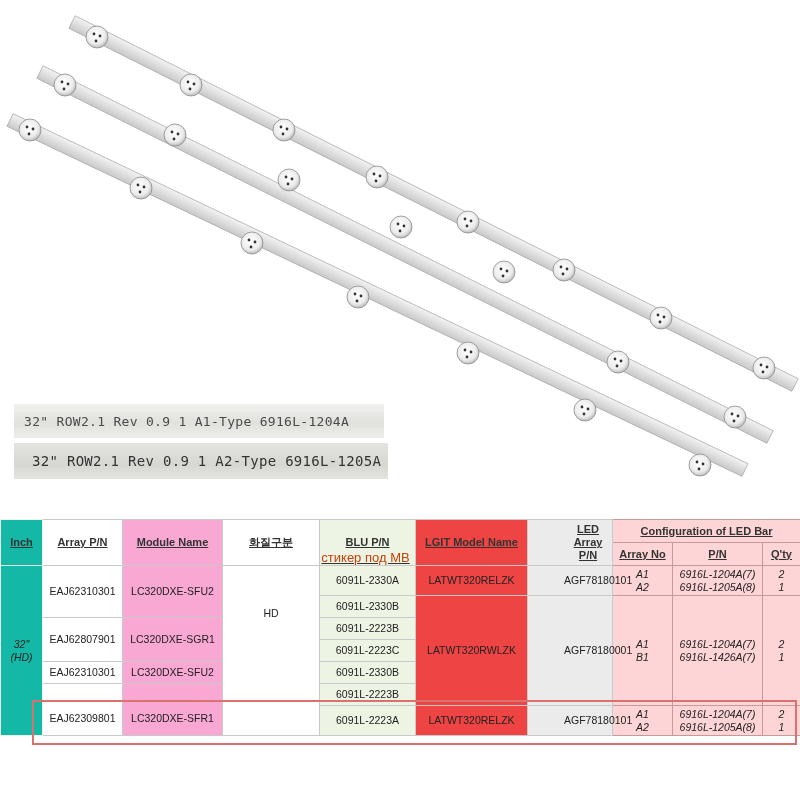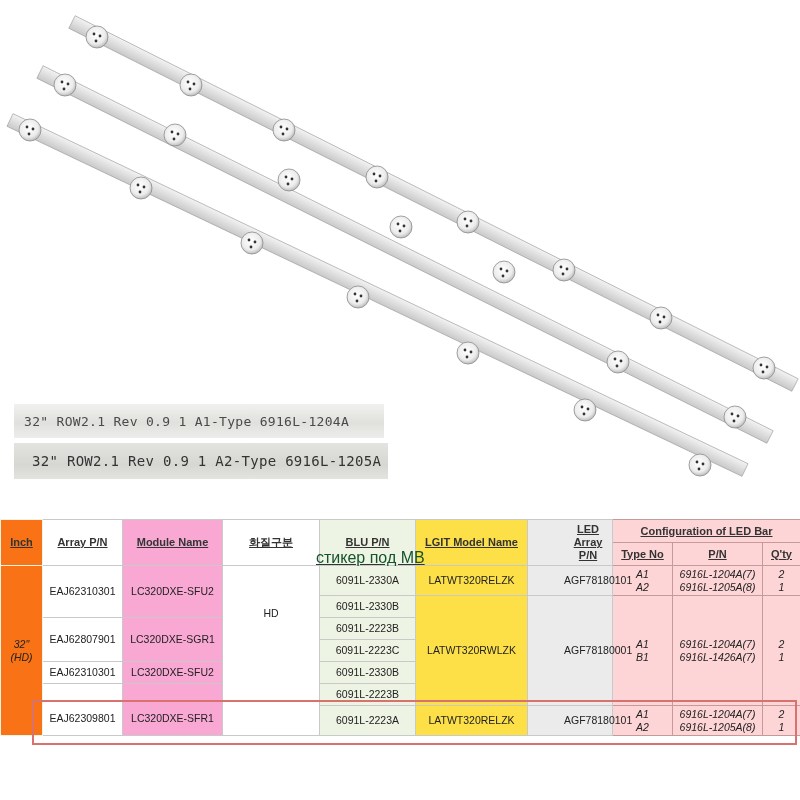--- a/index.html
+++ b/index.html
@@ -21,30 +21,30 @@
   table.spec {
     position: absolute; left: 0; top: 519px; width: 800px;
     border-collapse: collapse; font-size: 10.5px; color: #222;
     table-layout: fixed;
   }
   table.spec td, table.spec th {
     border: 1px solid #c9c9c9; text-align: center; vertical-align: middle;
     font-weight: normal; line-height: 13px;
   }
   table.spec th { font-weight: bold; font-size: 11px; color: #333; text-decoration: underline; }
-  .c-inch { background: #f97316; border-color: #eef5e4 !important; }
+  .c-inch { background: #14b8a6; border-color: #eef5e4 !important; }
   .c-mpn { background: #ffffff; }
   .c-mname { background: #f9a8d4; }
   .c-hq { background: #ffffff; margin-left: 35px; }
   .c-blu { background: #eef4e4; }
-  .c-lgit { background: #fde047; }
+  .c-lgit { background: #ef4444; }
   .c-led { background: #ebebeb; padding-left: 36px; }
   .c-cfg { background: #fdd5d6; border-color: #c79a9a !important; }
   th.c-hq { font-size: 13px; color: #111; }
-  .sticker { display: block; color: #14532d; font-weight: normal; font-size: 16px; margin-top: 2px; white-space: nowrap; margin-left: -4px; }
+  .sticker { display: block; color: #c2410c; font-weight: normal; font-size: 13px; margin-top: 2px; white-space: nowrap; margin-left: -4px; }
   .two-line span { display: block; font-style: italic; }
 
   #highlight-box {
     position: absolute; left: 32px; top: 700px; width: 765px; height: 45px;
     border: 2px solid #d9716f; pointer-events: none;
   }
 </style>
 </head>
 <body>
 
@@ -186,21 +186,21 @@
     <th class="c-hq" rowspan="2">화질구분</th>
     <th class="c-blu" rowspan="2" style="padding-top:14px">
       <span>BLU P/N</span>
       <span class="sticker">стикер под МВ</span>
     </th>
     <th class="c-lgit" rowspan="2">LGIT Model Name</th>
     <th class="c-led" rowspan="2">LED Array P/N</th>
     <th class="c-cfg" colspan="3">Configuration of LED Bar</th>
   </tr>
   <tr style="height:23px">
-    <th class="c-cfg">Type No</th>
+    <th class="c-cfg">Array No</th>
     <th class="c-cfg">P/N</th>
     <th class="c-cfg">Q'ty</th>
   </tr>
 
   <tr style="height:30px">
     <td class="c-inch two-line" rowspan="8">
       <span>32"</span>
       <span>(HD)</span>
     </td>
     <td class="c-mpn" rowspan="2">EAJ62310301</td>

